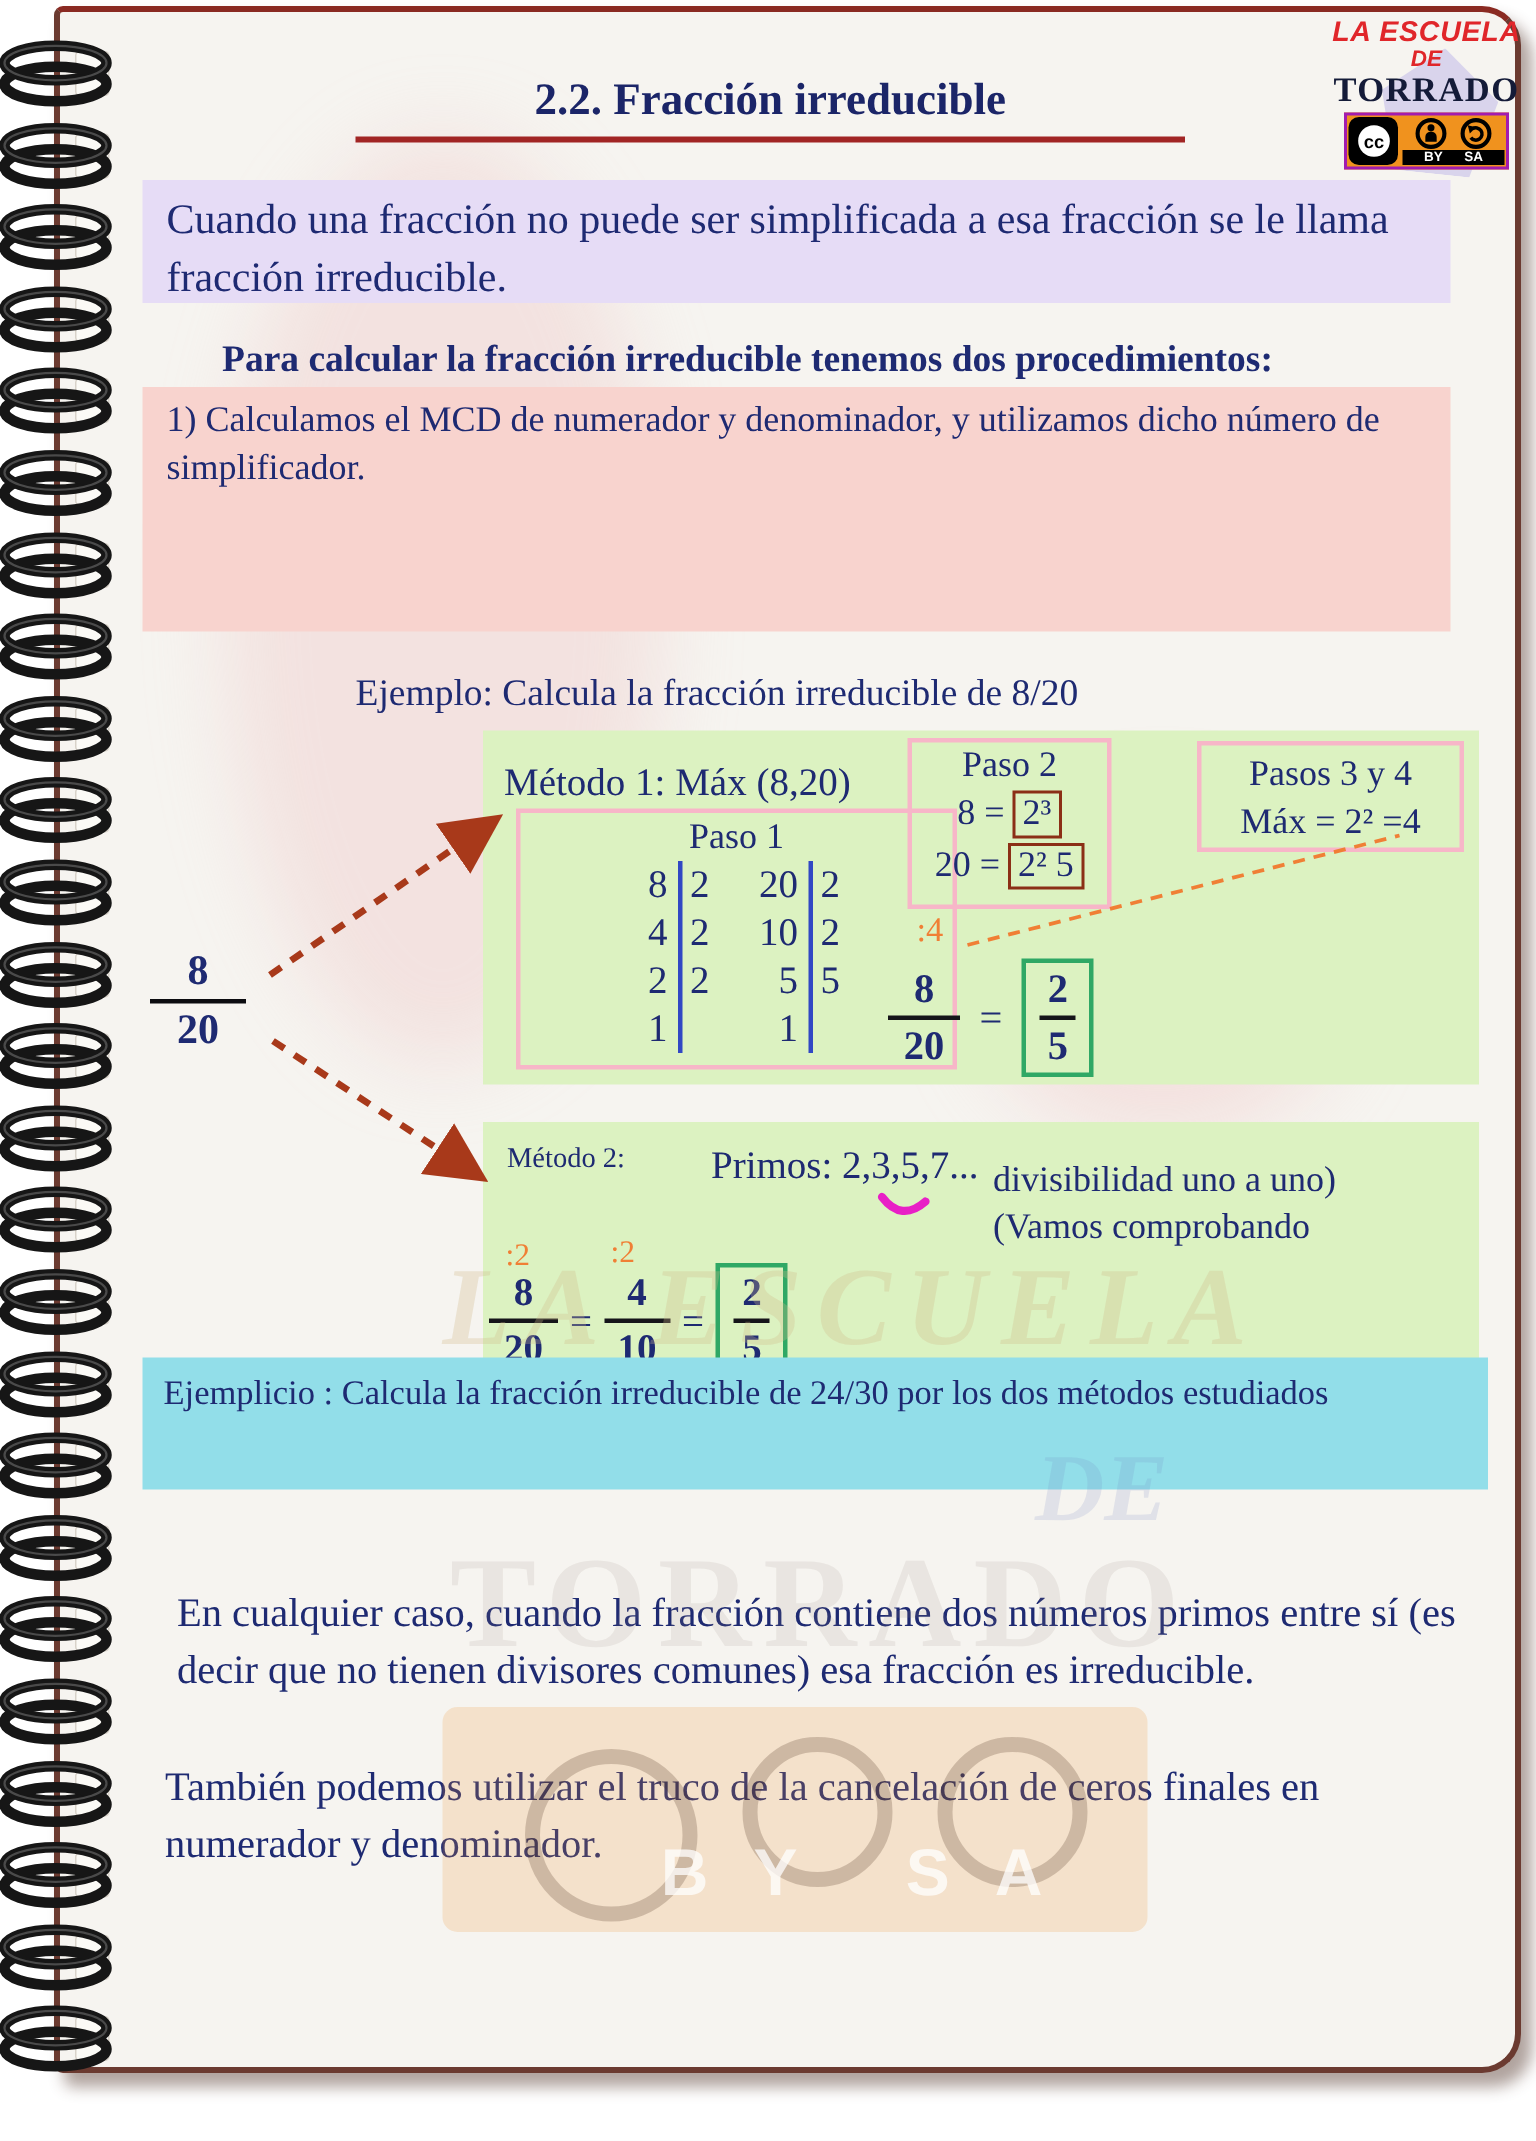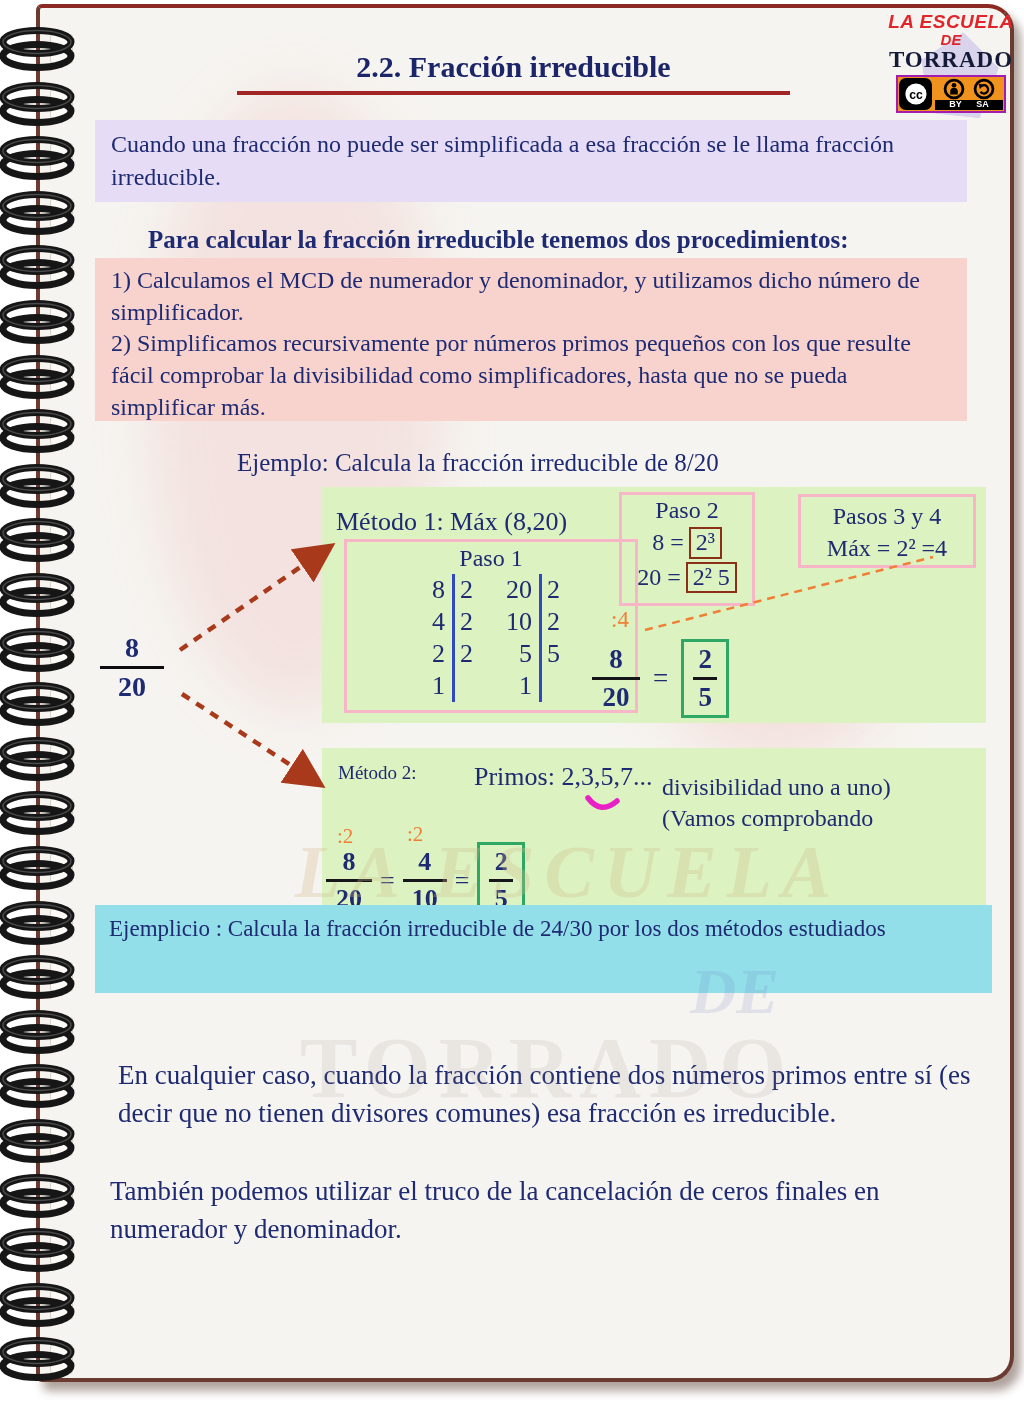--- a/index.html
+++ b/index.html
@@ -36,40 +36,40 @@
   .logo-l3{font-weight:900;color:#141b38;font-size:23px;letter-spacing:1px;position:relative;}
   .cc-badge{position:relative;margin:3px auto 0;display:flex;width:110px;height:38px;background:#f0921e;
             border:2px solid #a21caf;box-sizing:border-box;align-items:center;gap:3px;padding:1px;}
   .cc-left{background:#000;border-radius:7px;width:33px;height:32px;display:flex;align-items:center;justify-content:center;flex:none;}
   .cc-right{flex:1;display:flex;flex-direction:column;height:100%;}
   .cc-icons{flex:1;display:flex;justify-content:space-evenly;align-items:center;}
   .cc-strip{height:12px;background:#000;color:#fff;display:flex;justify-content:space-evenly;align-items:center;
             font-family:"Liberation Sans",sans-serif;font-size:9px;font-weight:bold;}
   
   .defbox{position:absolute;left:95px;top:120px;width:872px;height:82px;background:#e6dcf6;
-          box-sizing:border-box;padding:8px 16px;font-size:24px;line-height:1.38;}
+          box-sizing:border-box;padding:8px 16px;font-size:28px;line-height:1.38;}
   .proc-heading{position:absolute;left:148px;top:226px;font-size:25px;font-weight:bold;}
   .procbox{position:absolute;left:95px;top:258px;width:872px;height:163px;background:#f8d3ce;
            box-sizing:border-box;padding:7px 16px;font-size:24px;line-height:1.32;}
   .example-heading{position:absolute;left:237px;top:449px;font-size:25px;}
   .greenbox{position:absolute;background:#dcf2c1;}
   .gb1{left:322px;top:487px;width:664px;height:236px;}
   .gb2{left:322px;top:748px;width:664px;height:188px;}
   .pinkframe{position:absolute;border:3px solid #f7b6c8;box-sizing:border-box;text-align:center;}
   .m1-title{position:absolute;left:14px;top:20px;font-size:26px;}
   .paso1{left:22px;top:52px;width:294px;height:174px;}
   .paso1-title{font-size:24px;margin-top:3px;}
   .ladders{display:flex;justify-content:center;gap:12px;margin-top:2px;}
   .ladder{display:flex;flex-direction:column;font-size:26px;}
   .lrow{display:flex;height:32px;}
   .lrow .n{text-align:right;padding-right:7px;border-right:3px solid #3148c4;
            display:flex;align-items:center;justify-content:flex-end;}
   .lad-l .n{width:30px;} .lad-r .n{width:40px;}
   .lrow .d{padding-left:5px;min-width:20px;display:flex;align-items:center;}
-  .paso2{left:297px;top:5px;width:136px;height:114px;}
+  .paso2{left:283px;top:5px;width:136px;height:114px;}
   .paso2-title{font-size:24px;margin-top:2px;}
   .eqline{display:flex;justify-content:center;align-items:center;gap:5px;font-size:24px;margin-top:3px;}
   .redbox{border:2.5px solid #8b2f16;padding:0 5px;line-height:1.15;}
   .paso34{left:476px;top:7px;width:178px;height:74px;font-size:24px;line-height:1.35;padding-top:3px;}
   .divlabel{position:absolute;color:#f07f35;font-size:23px;}
   .frac{display:inline-flex;flex-direction:column;align-items:center;font-weight:600;}
   .frac .bar{display:block;height:3px;background:#15151a;align-self:stretch;margin:2px 0;}
   .fracrow{position:absolute;display:flex;align-items:center;}
   .gresult{border:3.5px solid #2fa865;padding:2px 9px;}
   .m1-result{left:270px;top:152px;gap:13px;font-size:27px;}
@@ -90,20 +90,26 @@
 
 <div id="canvas">
 
   <div class="page"></div>
 
   <div class="wm blob" style="left:150px;top:90px;width:290px;height:620px;background:rgba(238,190,190,.33);"></div>
   <div class="wm blob" style="left:650px;top:540px;width:250px;height:220px;background:rgba(240,195,195,.38);"></div>
   <div class="wm wm-text" style="left:295px;top:830px;font-size:74px;font-style:italic;letter-spacing:10px;color:rgba(208,184,138,.30);z-index:3;">LA ESCUELA</div>
   <div class="wm wm-text" style="left:690px;top:955px;font-size:64px;font-style:italic;color:rgba(110,130,190,.16);z-index:3;">DE</div>
   <div class="wm wm-text" style="left:300px;top:1018px;font-size:86px;letter-spacing:8px;color:rgba(150,130,122,.13);z-index:3;">TORRADO</div>
+  <div class="wm wm-cc" style="left:295px;top:1138px;width:470px;height:150px;z-index:1;">
+    <span class="ring" style="left:55px;top:28px;width:95px;height:95px;"></span>
+    <span class="ring" style="left:200px;top:20px;width:80px;height:80px;"></span>
+    <span class="ring" style="left:330px;top:20px;width:80px;height:80px;"></span>
+    <span class="bysa">BY&nbsp;SA</span>
+  </div>
 
   <div class="title">2.2. Fracción irreducible</div>
   <div class="title-underline"></div>
 
   <div class="logo-blob"></div>
   <div class="logo">
     <div class="logo-l1">LA ESCUELA</div>
     <div class="logo-l2">DE</div>
     <div class="logo-l3">TORRADO</div>
     <div class="cc-badge">
@@ -132,21 +138,20 @@
         </div>
       </div>
     </div>
   </div>
 
   <div class="defbox">Cuando una fracción no puede ser simplificada a esa fracción se le llama  fracción irreducible.</div>
 
   <div class="proc-heading">Para calcular la fracción irreducible tenemos dos procedimientos:</div>
   <div class="procbox">
     <div>1) Calculamos el MCD de numerador y denominador, y utilizamos dicho número de simplificador.</div>
-    <div>2) Simplificamos recursivamente por números primos pequeños con los que resulte fácil comprobar la divisibilidad como simplificadores, hasta que no se pueda simplificar más.</div>
   </div>
 
   <div class="example-heading">Ejemplo: Calcula la fracción irreducible de 8/20</div>
 
   <div class="frac src-frac">
     <span>8</span>
     <span class="bar"></span>
     <span>20</span>
   </div>
 

